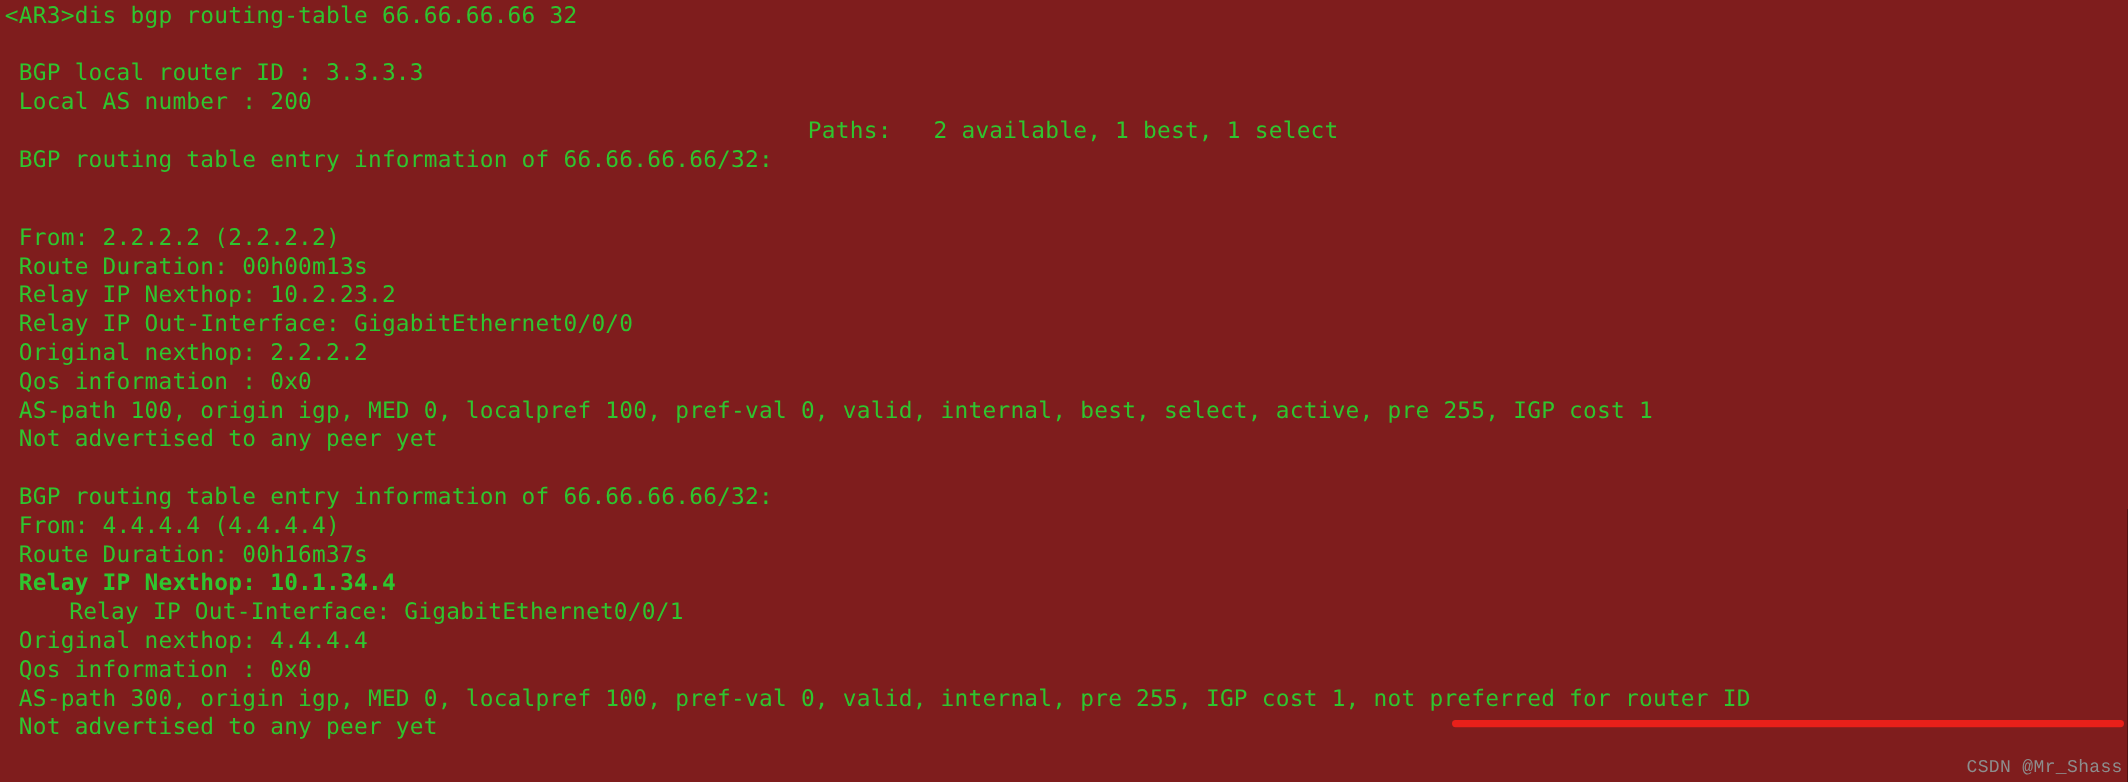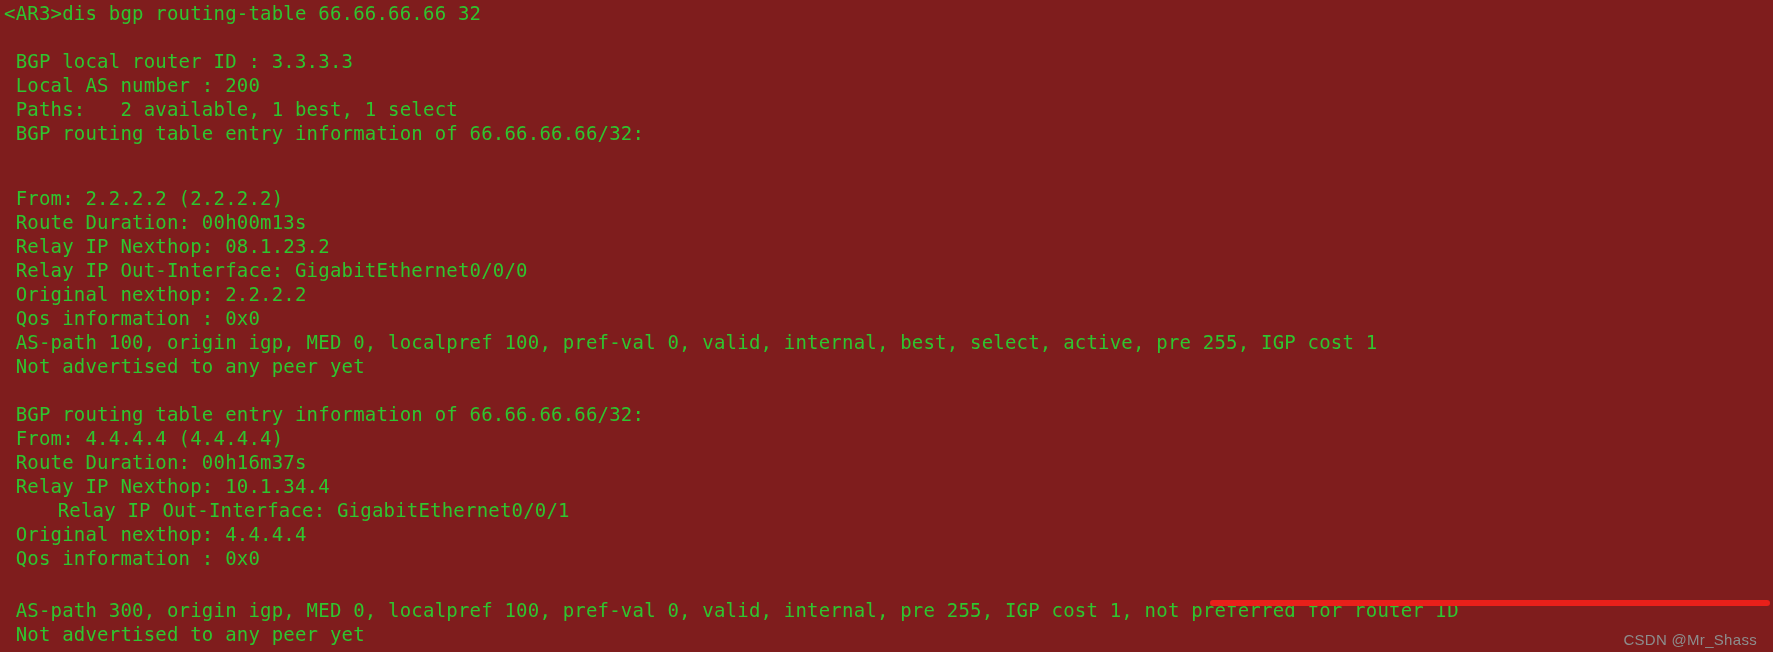--- a/index.html
+++ b/index.html
@@ -58,81 +58,81 @@
     height: 6px;
     border-radius: 3px;
   }
   #red-underline {
     left: 1210px;
     top: 600px;
     width: 560px;
   }
   #watermark {
     position: absolute;
-    right: 16px;
+    right: 4px;
     bottom: 3px;
     color: #8d8d8d;
-    font-family: Liberation Sans, sans-serif;
+    font-family: Liberation Mono, monospace;
     font-size: 15px;
     line-height: 18px;
     letter-spacing: 0.3px;
     white-space: pre;
   }
 </style>
 </head>
 <body>
 
 <div id="terminal" style="background: #7f1d1d;">
   <div class="screen">
 
     <div class="line cmd" style="color: rgb(47, 197, 47);">&lt;AR3&gt;dis bgp routing-table 66.66.66.66 32</div>
 
     <div class="line blank"></div>
 
     <div class="line" style="color: rgb(47, 197, 47);"> BGP local router ID : 3.3.3.3</div>
 
     <div class="line" style="color: rgb(47, 197, 47);"> Local AS number : 200</div>
 
-    <div class="line" style="color: rgb(47, 197, 47);"> Paths:   2 available, 1 best, 1 select</div>
+    <div class="line" style="color: rgb(47, 197, 47); text-align: center;"> Paths:   2 available, 1 best, 1 select</div>
 
     <div class="line" style="color: rgb(47, 197, 47);"> BGP routing table entry information of 66.66.66.66/32:</div>
 
     <div class="line" style="color: rgb(47, 197, 47); margin-top: 41px;"> From: 2.2.2.2 (2.2.2.2)</div>
 
     <div class="line" style="color: rgb(47, 197, 47);"> Route Duration: 00h00m13s</div>
 
-    <div class="line" style="color: rgb(47, 197, 47);"> Relay IP Nexthop: 08.1.23.2</div>
+    <div class="line" style="color: rgb(47, 197, 47);"> Relay IP Nexthop: 10.2.23.2</div>
 
     <div class="line" style="color: rgb(47, 197, 47);"> Relay IP Out-Interface: GigabitEthernet0/0/0</div>
 
     <div class="line" style="color: rgb(47, 197, 47);"> Original nexthop: 2.2.2.2</div>
 
     <div class="line" style="color: rgb(47, 197, 47);"> Qos information : 0x0</div>
 
     <div class="line" style="color: rgb(47, 197, 47);"> AS-path 100, origin igp, MED 0, localpref 100, pref-val 0, valid, internal, best, select, active, pre 255, IGP cost 1</div>
 
     <div class="line" style="color: rgb(47, 197, 47);"> Not advertised to any peer yet</div>
 
     <div class="line blank"></div>
 
     <div class="line" style="color: rgb(47, 197, 47);"> BGP routing table entry information of 66.66.66.66/32:</div>
 
     <div class="line" style="color: rgb(47, 197, 47);"> From: 4.4.4.4 (4.4.4.4)</div>
 
     <div class="line" style="color: rgb(47, 197, 47);"> Route Duration: 00h16m37s</div>
 
-    <div class="line" style="color: rgb(47, 197, 47);"> Relay IP Nexthop: 10.1.34.4</div>
+    <div class="line" style="color: rgb(47, 197, 47); font-weight: bold;"> Relay IP Nexthop: 10.1.34.4</div>
 
     <div class="line" style="color: rgb(47, 197, 47); padding-left: 46px;"> Relay IP Out-Interface: GigabitEthernet0/0/1</div>
 
     <div class="line" style="color: rgb(47, 197, 47);"> Original nexthop: 4.4.4.4</div>
 
     <div class="line" style="color: rgb(47, 197, 47);"> Qos information : 0x0</div>
 
-    <div class="line" style="color: rgb(47, 197, 47); margin-top: 28px;"> AS-path 300, origin igp, MED 0, localpref 100, pref-val 0, valid, internal, pre 255, IGP cost 1, not preferred for router ID</div>
+    <div class="line" style="color: rgb(47, 197, 47);"> AS-path 300, origin igp, MED 0, localpref 100, pref-val 0, valid, internal, pre 255, IGP cost 1, not preferred for router ID</div>
 
     <div class="line" style="color: rgb(47, 197, 47);"> Not advertised to any peer yet</div>
 
   </div>
 
   <div class="underline-wrap" id="red-underline" style="background: rgb(232, 32, 26);"></div>
 
   <div id="watermark" style="color: rgb(141, 141, 141);">CSDN @Mr_Shass</div>
 </div>
 

